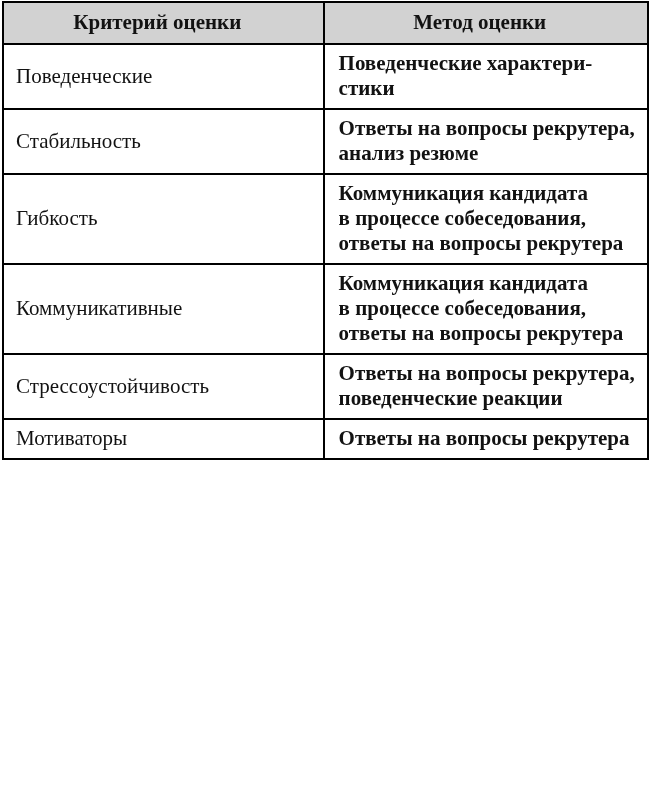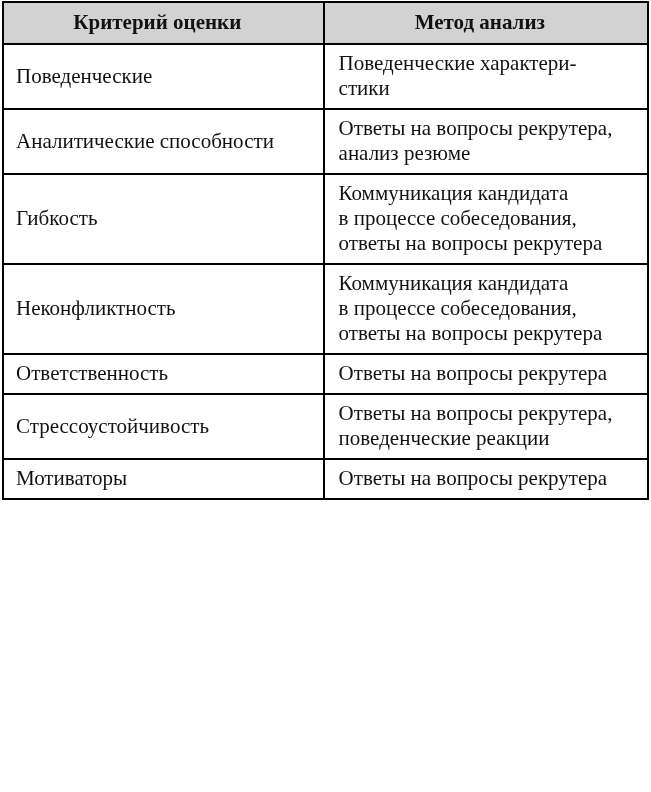--- a/index.html
+++ b/index.html
@@ -37,63 +37,60 @@
     font-weight: bold;
     text-align: center;
     padding: 7px 18px 8px 6px;
   }
   table.eval-table td {
     text-align: left;
     padding: 6px 8px 7px 12px;
   }
   table.eval-table td.method-cell {
     padding-left: 14px;
+    font-weight: bold;
   }
 </style>
 </head>
 <body>
 
 <div class="page">
   <table class="eval-table">
     <colgroup>
       <col class="c-criterion">
       <col class="c-method">
     </colgroup>
     <thead>
       <tr>
         <th>Критерий оценки</th>
-        <th>Метод анализ</th>
+        <th>Метод оценки</th>
       </tr>
     </thead>
     <tbody>
       <tr>
         <td class="criterion-cell">Поведенческие</td>
         <td class="method-cell">Поведенческие характери-
 стики</td>
       </tr>
       <tr>
-        <td class="criterion-cell">Аналитические способности</td>
+        <td class="criterion-cell">Стабильность</td>
         <td class="method-cell">Ответы на вопросы рекрутера,
 анализ резюме</td>
       </tr>
       <tr>
         <td class="criterion-cell">Гибкость</td>
         <td class="method-cell">Коммуникация кандидата
 в процессе собеседования,
 ответы на вопросы рекрутера</td>
       </tr>
       <tr>
-        <td class="criterion-cell">Неконфликтность</td>
+        <td class="criterion-cell">Коммуникативные</td>
         <td class="method-cell">Коммуникация кандидата
 в процессе собеседования,
 ответы на вопросы рекрутера</td>
-      </tr>
-      <tr>
-        <td class="criterion-cell">Ответственность</td>
-        <td class="method-cell">Ответы на вопросы рекрутера</td>
       </tr>
       <tr>
         <td class="criterion-cell">Стрессоустойчивость</td>
         <td class="method-cell">Ответы на вопросы рекрутера,
 поведенческие реакции</td>
       </tr>
       <tr>
         <td class="criterion-cell">Мотиваторы</td>
         <td class="method-cell">Ответы на вопросы рекрутера</td>
       </tr>

